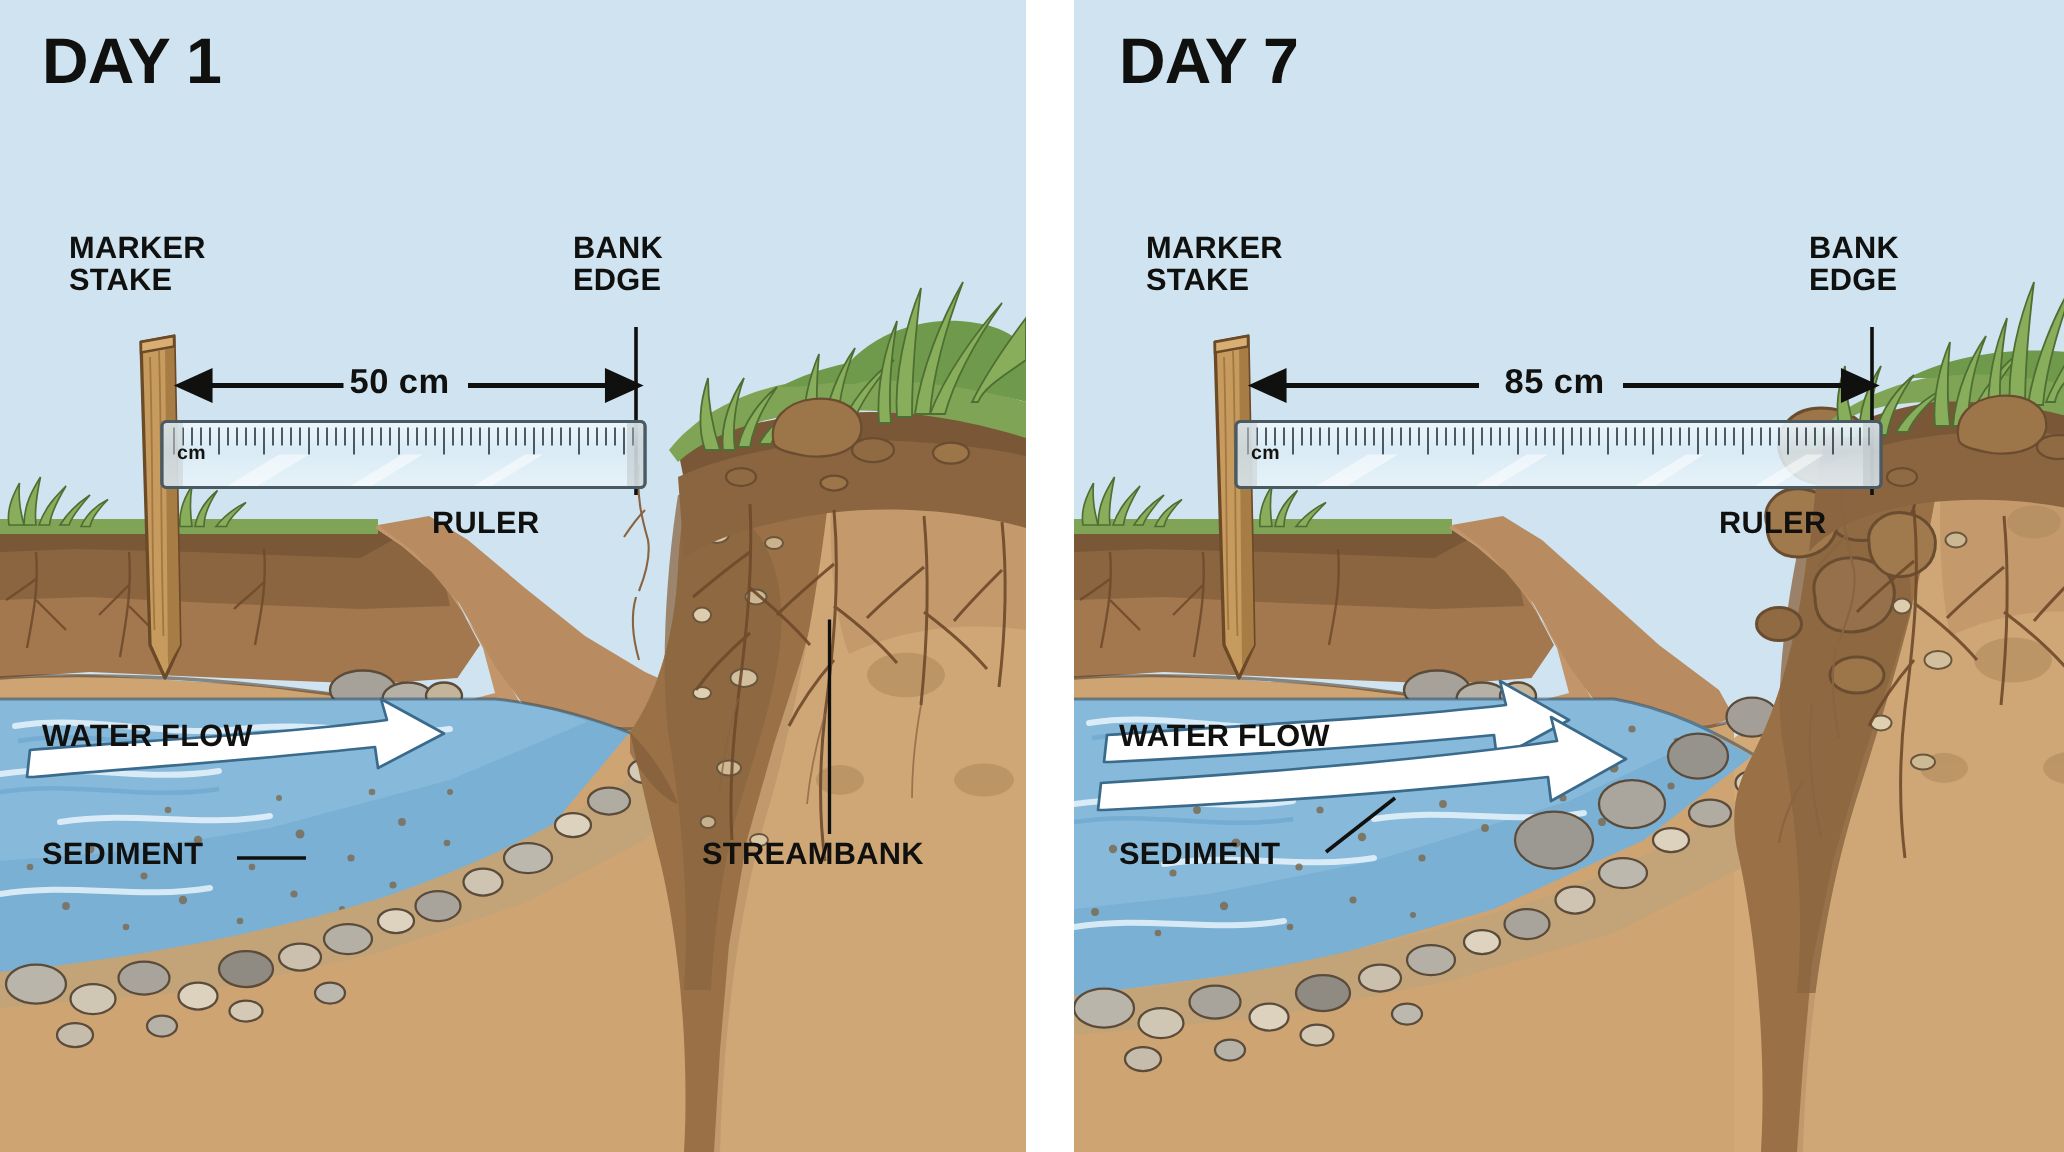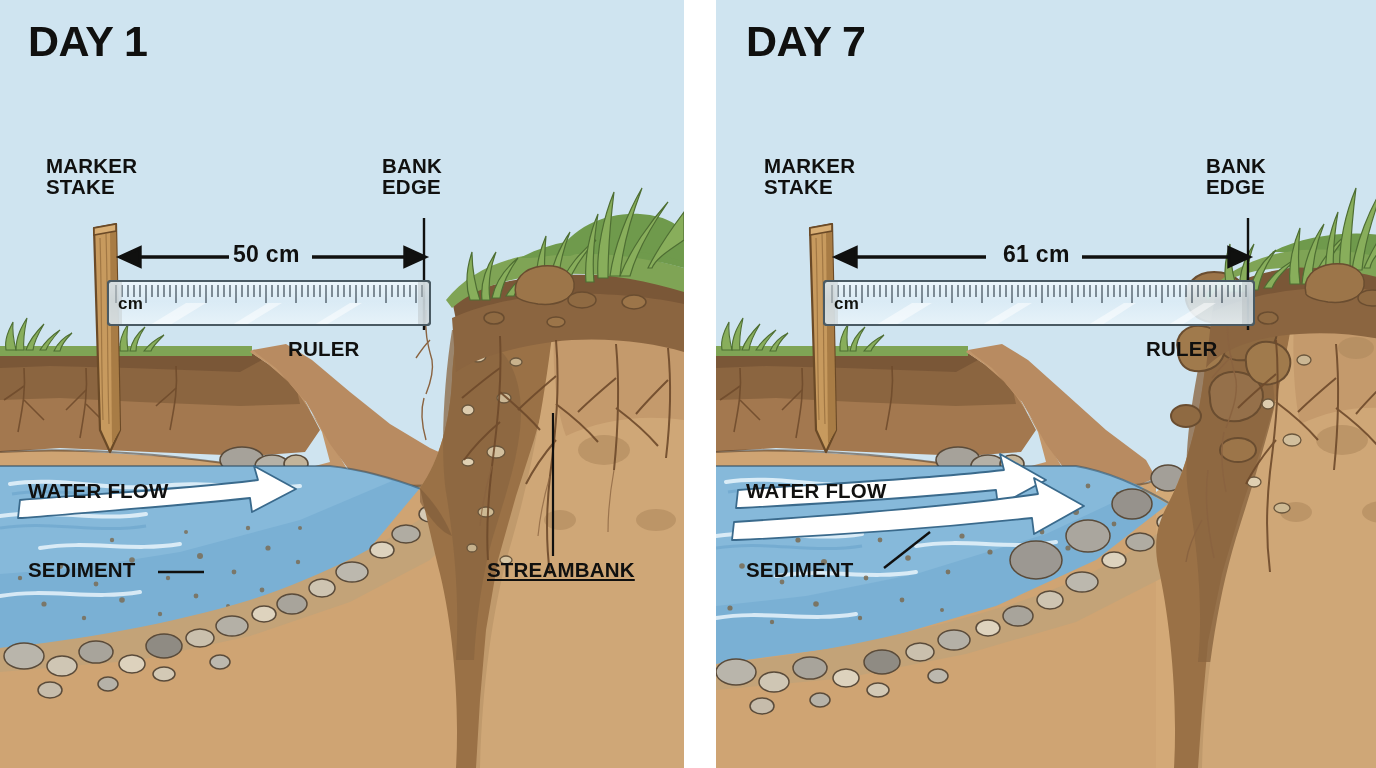--- a/index.html
+++ b/index.html
@@ -12,21 +12,21 @@
   #panel-right{left:692px;width:684px;margin-left:24px;}
   .divider{position:absolute;top:0;left:684px;width:8px;height:768px;background:#ffffff;}
   .svgwrap{position:absolute;inset:0;}
   svg{display:block;}
   .lbl{position:absolute;color:#10100f;font-weight:700;letter-spacing:.2px;
        line-height:1.02;white-space:pre;pointer-events:none;}
   .daytitle{font-size:43px;font-weight:800;letter-spacing:-.5px;}
   .anno{font-size:20.5px;font-weight:700;}
   .anno-c{text-align:left;}
   .dimtext{font-size:23px;font-weight:600;letter-spacing:.3px;text-align:center;}
-  .cmtext{font-size:17px;font-weight:700;color:#13140f;}
+  .cmtext{font-size:13px;font-weight:700;color:#13140f;}
 </style>
 </head>
 <body>
 
 <div id="stage">
 
   <div class="panel" id="panel-left">
     <div class="svgwrap">
       <svg width="684" height="768" viewBox="0 0 684 768" xmlns="http://www.w3.org/2000/svg">
         <defs>
@@ -351,21 +351,21 @@
     <div class="lbl dimtext" style="left:233px;top:243px;">50 cm</div>
 
     <div class="lbl cmtext" style="left:118px;top:295px;">cm</div>
 
     <div class="lbl anno" style="left:288px;top:339px;">RULER</div>
 
     <div class="lbl anno" style="left:28px;top:481px;">WATER FLOW</div>
 
     <div class="lbl anno" style="left:28px;top:560px;">SEDIMENT</div>
 
-    <div class="lbl anno" style="left:487px;top:560px;text-decoration:underline;">STREAMBANK</div>
+    <div class="lbl anno" style="left:468px;top:560px;">STREAMBANK</div>
   </div>
 
   <div class="divider"></div>
 
   <div class="panel" id="panel-right">
     <div class="svgwrap">
       <svg width="684" height="768" viewBox="0 0 684 768" xmlns="http://www.w3.org/2000/svg">
         <defs>
           <linearGradient id="rulerG2" x1="0" y1="0" x2="0" y2="1">
             <stop offset="0" stop-color="#eef7fc" stop-opacity=".95"></stop>
@@ -680,21 +680,21 @@
     </div>
 
     <div class="lbl daytitle" style="left:30px;top:20px;">DAY 7</div>
 
     <div class="lbl anno anno-c" style="left:48px;top:156px;width:128px;">MARKER
 STAKE</div>
 
     <div class="lbl anno anno-c" style="left:490px;top:156px;width:96px;">BANK
 EDGE</div>
 
-    <div class="lbl dimtext" style="left:287px;top:243px;">61 cm</div>
+    <div class="lbl dimtext" style="left:287px;top:243px;">85 cm</div>
 
     <div class="lbl cmtext" style="left:118px;top:295px;">cm</div>
 
     <div class="lbl anno" style="left:430px;top:339px;">RULER</div>
 
     <div class="lbl anno" style="left:30px;top:481px;">WATER FLOW</div>
 
     <div class="lbl anno" style="left:30px;top:560px;">SEDIMENT</div>
   </div>
 

